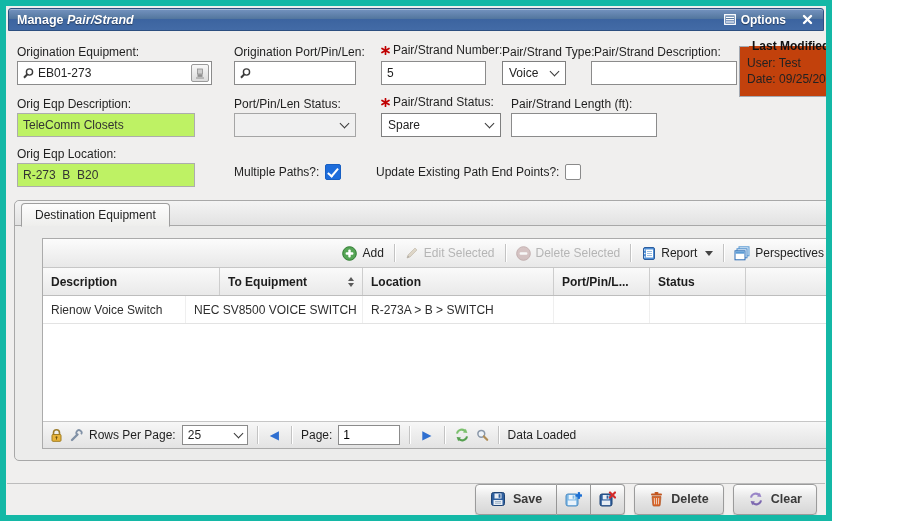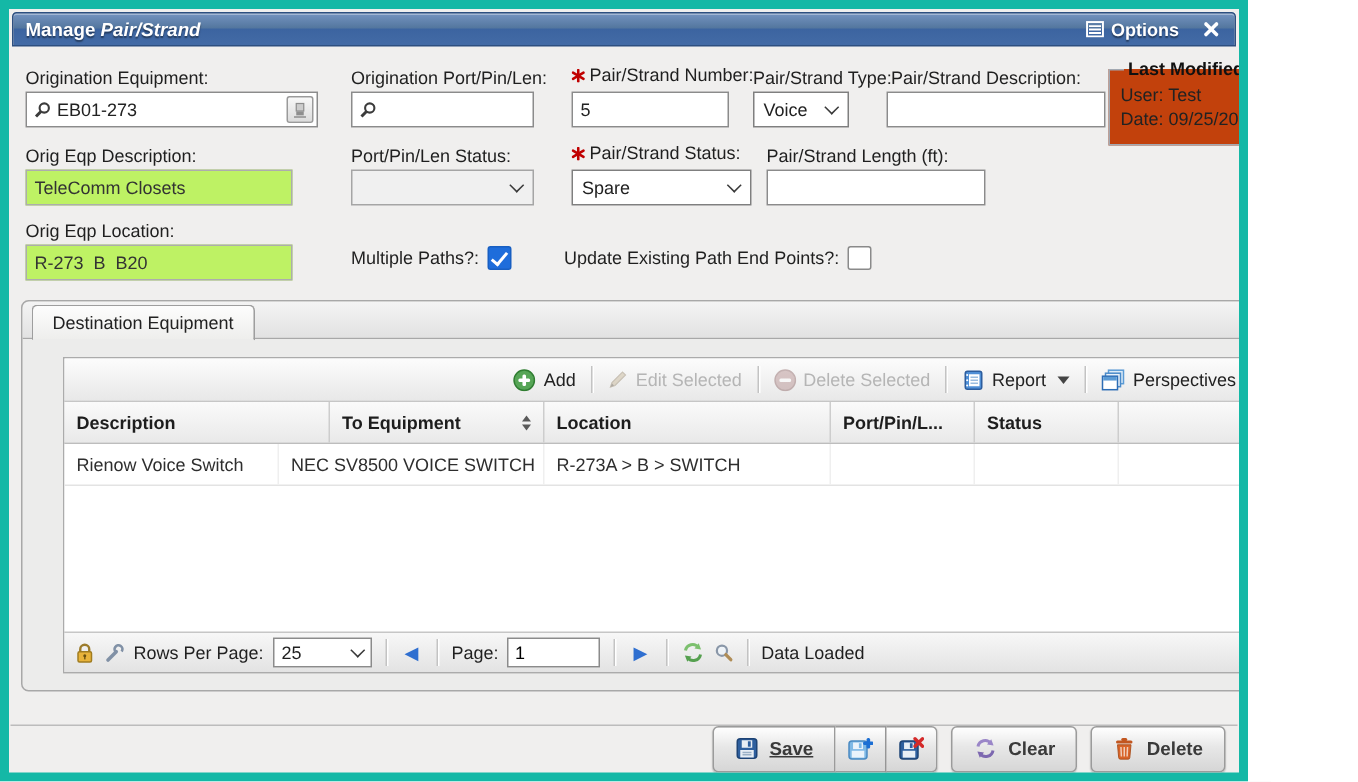--- a/index.html
+++ b/index.html
@@ -74,21 +74,21 @@
   .parrow { font-size:12px; color:#2f6fd0; padding:0 3px; line-height:1; }
 
   
   .actions { position:absolute; left:1px; right:1px; top:477px; bottom:1px; background:#f0efee; border-top:1px solid #bcbcbc;
     display:flex; align-items:center; justify-content:flex-end; gap:9px; padding-right:8px; }
   .btngroup { display:flex; }
   .btn { height:31px; display:flex; align-items:center; gap:7px; padding:0 14px;
     background:linear-gradient(#ffffff,#e7e7e7 45%,#d6d6d6); border:1px solid #9b9b9b; border-radius:4px;
     font-weight:bold; font-size:12.5px; color:#3a3a3a; box-shadow:0 1px 1px rgba(0,0,0,.18); white-space:nowrap; }
   .btngroup .btn { border-radius:0; border-left-width:0; }
-  .btngroup .btn:first-child { border-radius:4px 0 0 4px; border-left-width:1px;text-decoration:underline; }
+  .btngroup .btn:first-child { border-radius:4px 0 0 4px; border-left-width:1px; }
   .btngroup .btn:last-child { border-radius:0 4px 4px 0; }
   .btn.icononly { padding:0 8px; }
 </style>
 </head>
 <body>
 
 <div class="window">
 
   <div class="titlebar">
     <div class="title"><span>Manage </span><span class="em">Pair/Strand</span></div>
@@ -366,34 +366,34 @@
             <rect x="1" y="3" width="12" height="12" rx="2" fill="#2e5f9e" stroke="#1d4375"></rect>
             <rect x="3.7" y="4" width="6.6" height="4.4" fill="#e8eef5"></rect>
             <rect x="7.6" y="4.5" width="1.8" height="3.2" fill="#2e5f9e"></rect>
             <rect x="2.8" y="9.5" width="8.4" height="4.6" fill="#e8eef5"></rect>
             <line x1="11" y1="1.5" x2="16" y2="6.5" stroke="#d42a2a" stroke-width="2.2" stroke-linecap="round"></line>
             <line x1="16" y1="1.5" x2="11" y2="6.5" stroke="#d42a2a" stroke-width="2.2" stroke-linecap="round"></line>
           </svg>
       </div>
     </div>
     <div class="btn">
-      <svg width="16" height="14" viewBox="0 0 16 14">
-          <path d="M13,8.3 a4.8,4.8 0 0 1 -8.6,2.1" fill="none" stroke="#7d68b0" stroke-width="2"></path>
-          <polygon points="2.6,9 7,9.6 4.2,13.2" fill="#7d68b0"></polygon>
-          <path d="M3,5.7 a4.8,4.8 0 0 1 8.6,-2.1" fill="none" stroke="#9a86c8" stroke-width="2"></path>
-          <polygon points="13.4,5 9,4.4 11.8,0.8" fill="#9a86c8"></polygon>
-        </svg>
-      <span>Clear</span>
-    </div>
-    <div class="btn">
       <svg width="15" height="16" viewBox="0 0 15 16">
           <rect x="5.5" y="1" width="4" height="2" rx="1" fill="#c2561f"></rect>
           <rect x="2" y="2.6" width="11" height="2" rx="1" fill="#c2561f"></rect>
           <path d="M3,5.5 h9 l-0.8,8.6 a1.1,1.1 0 0 1 -1.1,1 h-5.2 a1.1,1.1 0 0 1 -1.1,-1 z" fill="#d96428" stroke="#a84e1c" stroke-width="0.6"></path>
           <line x1="5.3" y1="7" x2="5.6" y2="13.3" stroke="#f0cdb8"></line>
           <line x1="7.5" y1="7" x2="7.5" y2="13.3" stroke="#f0cdb8"></line>
           <line x1="9.7" y1="7" x2="9.4" y2="13.3" stroke="#f0cdb8"></line>
         </svg>
       <span>Delete</span>
     </div>
+    <div class="btn">
+      <svg width="16" height="14" viewBox="0 0 16 14">
+          <path d="M13,8.3 a4.8,4.8 0 0 1 -8.6,2.1" fill="none" stroke="#7d68b0" stroke-width="2"></path>
+          <polygon points="2.6,9 7,9.6 4.2,13.2" fill="#7d68b0"></polygon>
+          <path d="M3,5.7 a4.8,4.8 0 0 1 8.6,-2.1" fill="none" stroke="#9a86c8" stroke-width="2"></path>
+          <polygon points="13.4,5 9,4.4 11.8,0.8" fill="#9a86c8"></polygon>
+        </svg>
+      <span>Clear</span>
+    </div>
   </div>
 
 </div>
 
 </body></html>

